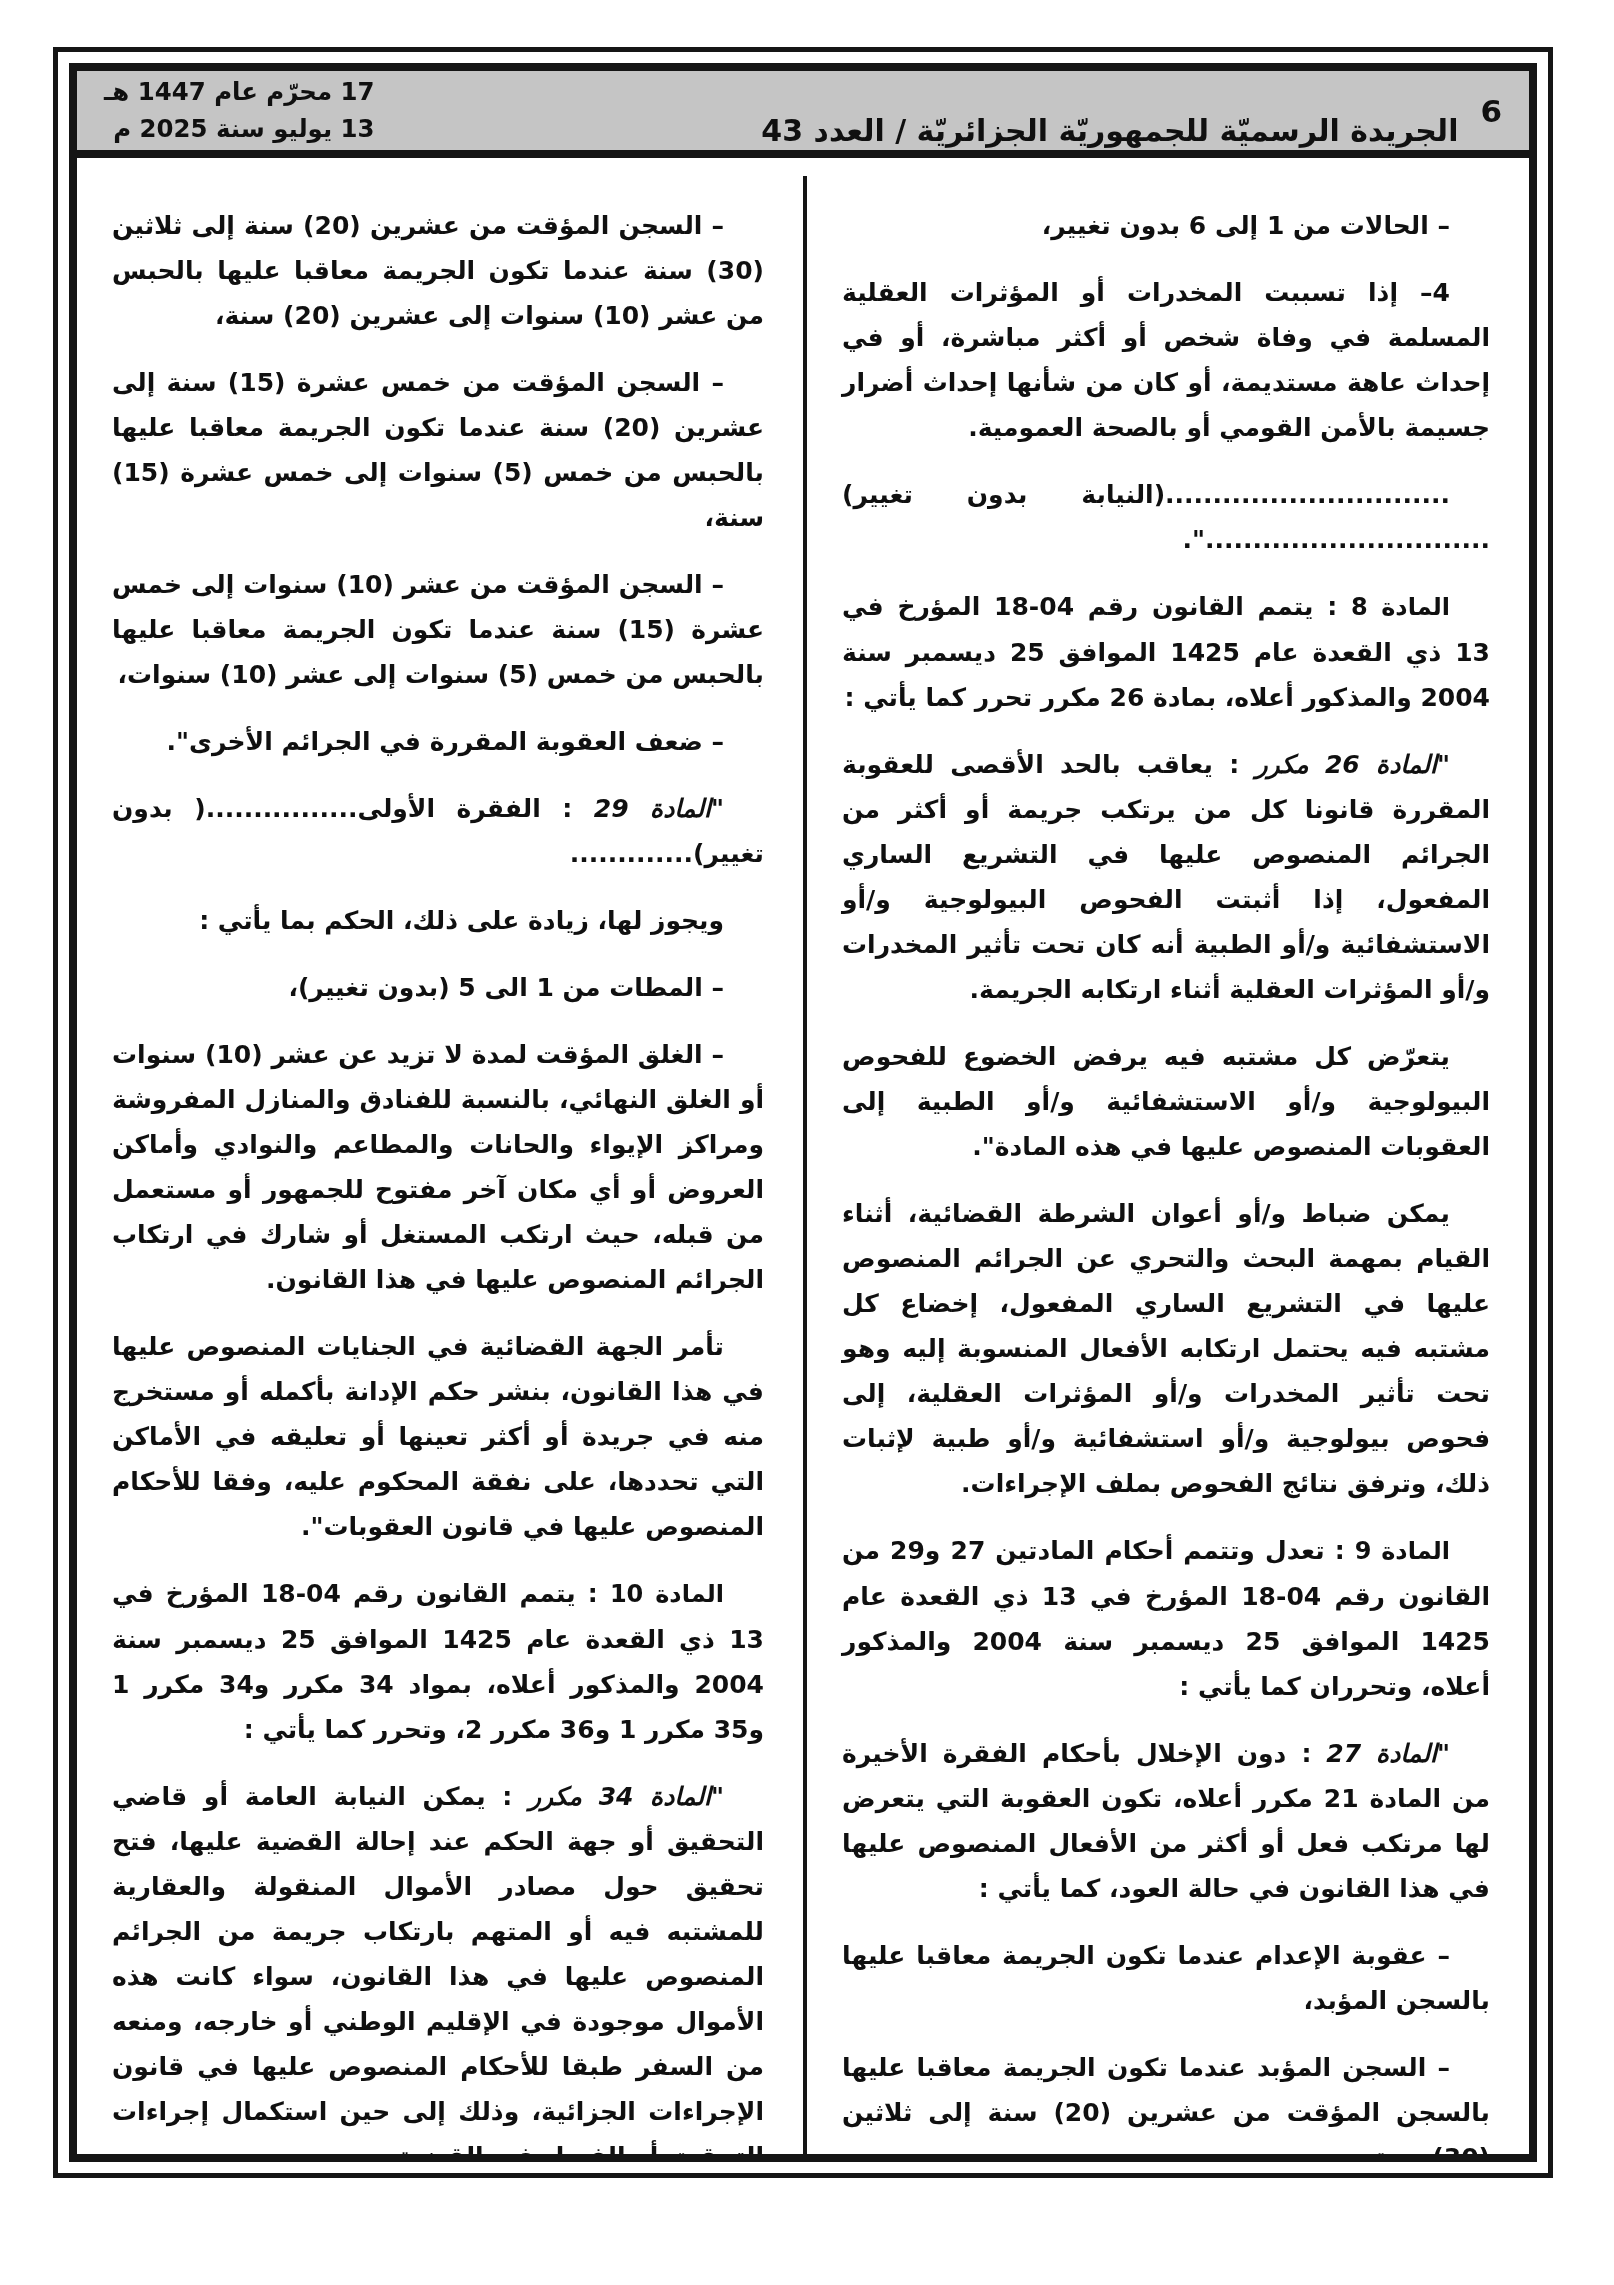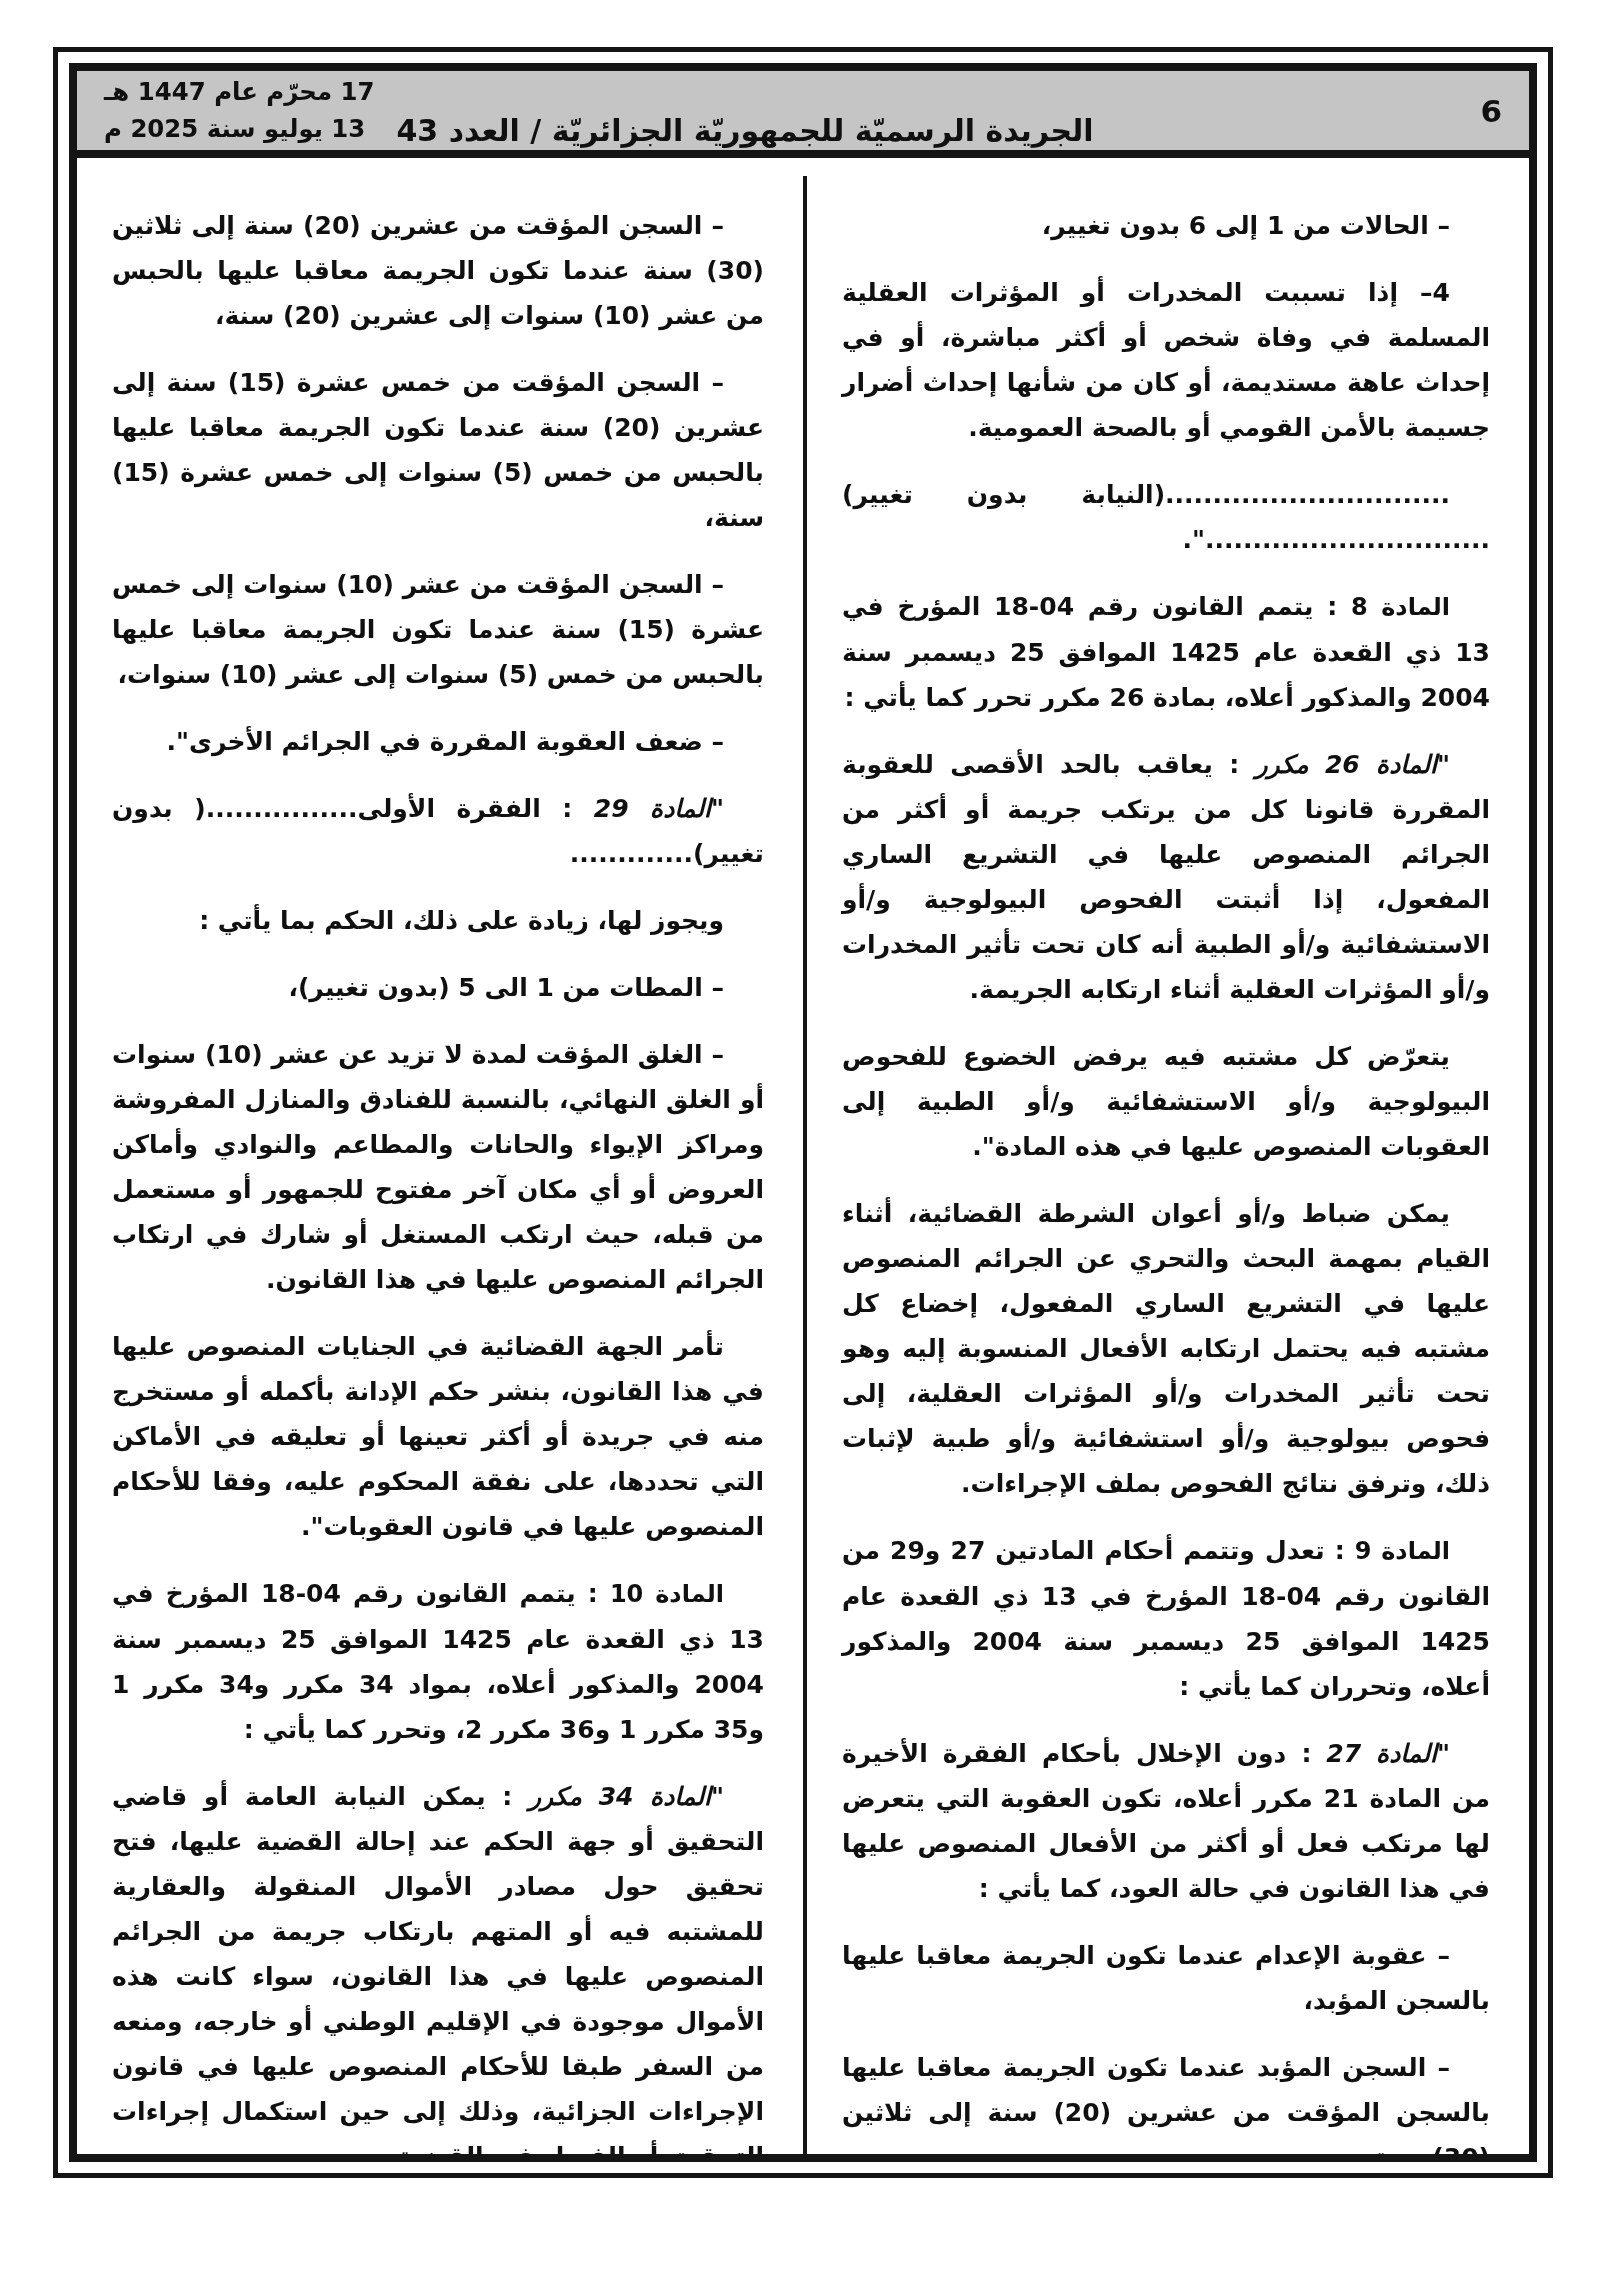--- a/index.html
+++ b/index.html
@@ -26,22 +26,22 @@
   }
   .header-band{
     height:87px;flex:0 0 auto;
     background:#c5c5c5;
     border-bottom:8.1px solid #151515;
     display:flex;align-items:center;
     padding:0 27px;gap:22px;
     box-sizing:border-box;
   }
   .page-number{font-size:31px;font-weight:bold;flex:0 0 auto;}
-  .header-title{flex:1;text-align:left;font-size:30px;font-weight:bold;white-space:nowrap;margin-top:40px;}
-  .header-dates{flex:0 0 auto;text-align:left;font-size:24.4px;font-weight:bold;line-height:1.5;}
+  .header-title{flex:1;text-align:right;font-size:30px;font-weight:bold;white-space:nowrap;margin-top:40px;}
+  .header-dates{flex:0 0 auto;text-align:right;font-size:24.4px;font-weight:bold;line-height:1.5;}
   .body-area{
     flex:1;display:flex;align-items:stretch;
     padding-top:18px;
     overflow:hidden;
   }
   .column{
     width:50%;box-sizing:border-box;
     padding:5.4px 31px 0 27px;
   }
   .col-first{border-left:4.5px solid #151515;}

